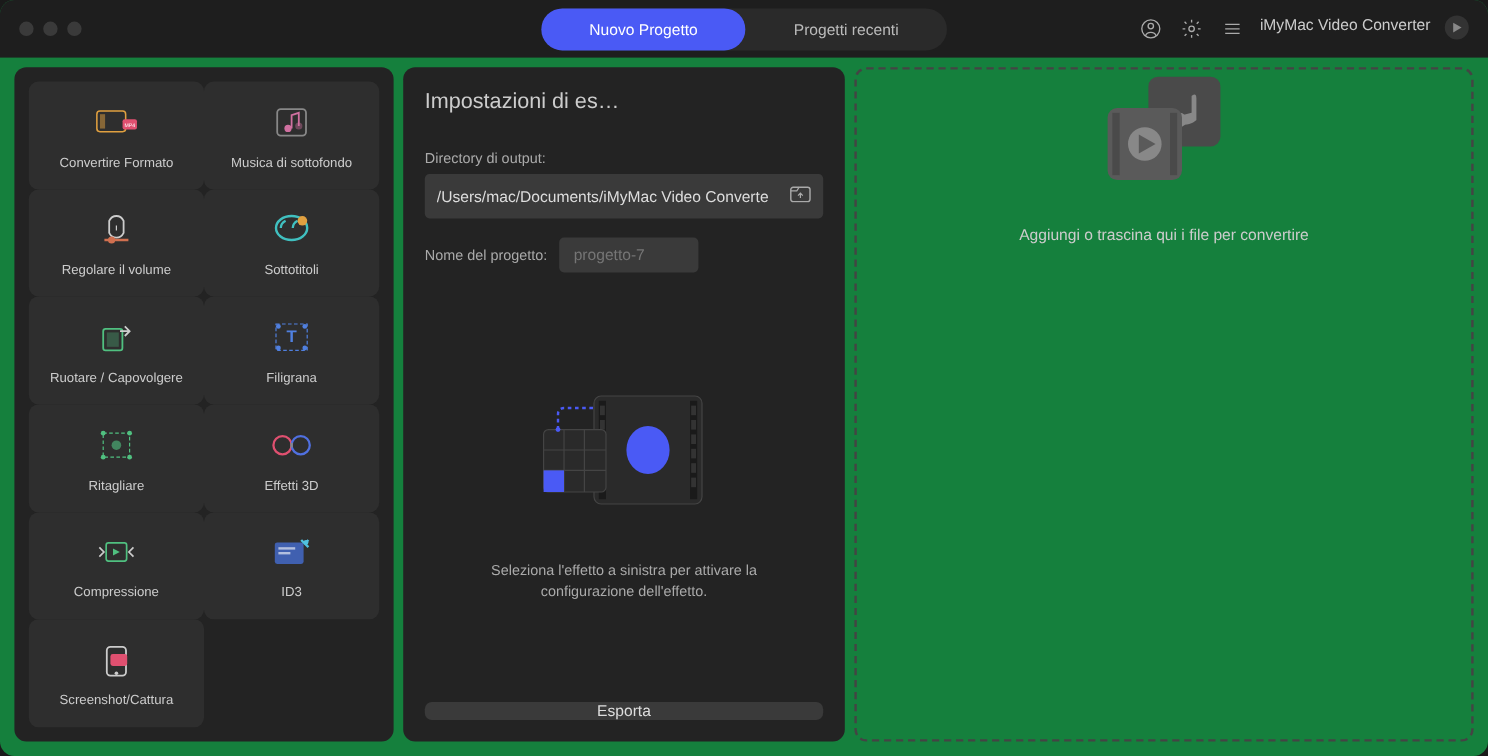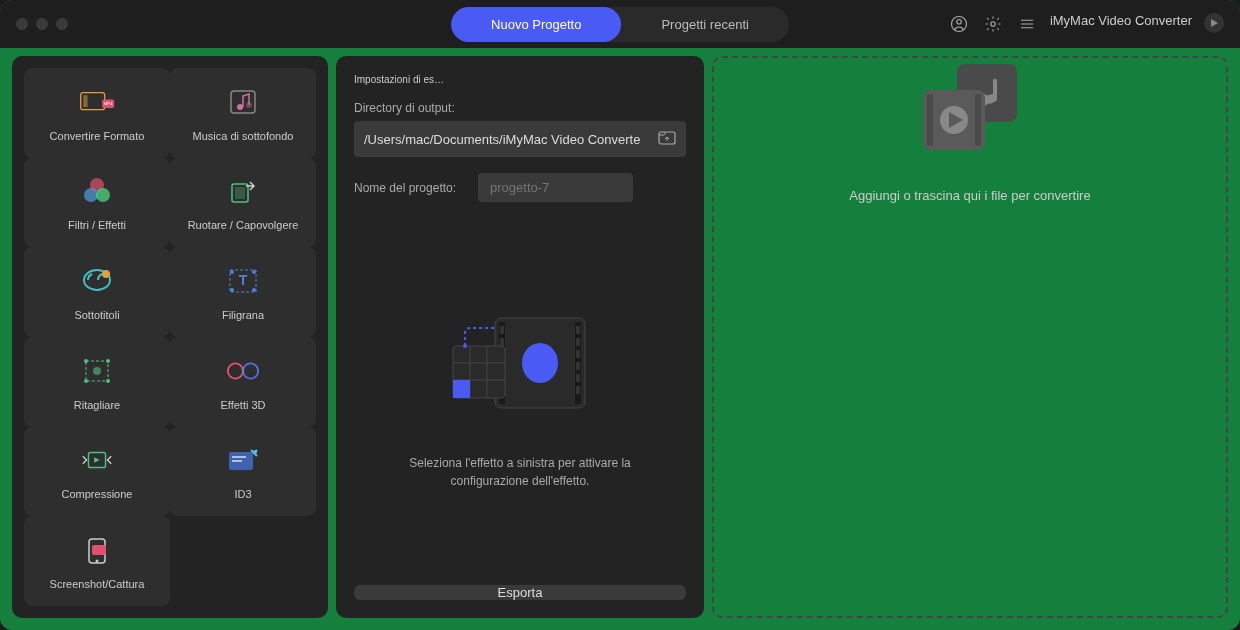--- a/index.html
+++ b/index.html
@@ -14,26 +14,26 @@
 .toolbar-right { margin-left:auto; display:flex; align-items:flex-start; gap:12px; }
 .icon-btn { width:22px; height:22px; display:flex; align-items:center; justify-content:center; cursor:pointer; }
 .app-title { font-size:13px; color:#ccc; }
 .play-badge { width:20px; height:20px; border-radius:50%; background:#333; display:flex; align-items:center; justify-content:center; }
 .main { flex:1; display:flex; gap:8px; padding:8px 12px 12px 12px; overflow:hidden; }
 .sidebar { width:316px; background:#232323; border-radius:10px; padding:12px; display:grid; grid-template-columns:1fr 1fr; gap:0; overflow-y:auto; }
 .tool { background:#2e2e2e; border-radius:8px; display:flex; flex-direction:column; align-items:center; justify-content:center; padding:14px 6px; cursor:pointer; gap:10px; }
 .tool-icon { width:36px; height:36px; display:flex; align-items:center; justify-content:center; }
 .tool-label { font-size:11px; color:#ccc; text-align:center; }
 .center { width:368px; background:#232323; border-radius:10px; padding:18px; display:flex; flex-direction:column; }
-.center h3 { font-size:10px; font-weight:500; color:#ccc; margin-bottom:16px; }
+.center h3 { font-size:18px; font-weight:500; color:#ccc; margin-bottom:30px; }
 .field-label { font-size:12px; color:#aaa; margin-bottom:6px; }
 .path-row { display:flex; align-items:center; background:#3a3a3a; border-radius:4px; padding:8px 10px; margin-bottom:16px; }
 .path-text { flex:1; font-size:13px; color:#ddd; white-space:nowrap; overflow:hidden; }
-.name-row { display:flex; align-items:center; gap:22px; margin-bottom:30px; }
-.name-input { background:#3a3a3a; border:none; border-radius:4px; padding:7px 12px; font-size:13px; color:#888; width:155px; }
+.name-row { display:flex; align-items:center; gap:10px; margin-bottom:30px; }
+.name-input { background:#3a3a3a; border:none; border-radius:4px; padding:7px 12px; font-size:13px; color:#888; width:116px; }
 .preview { flex:1; display:flex; flex-direction:column; align-items:center; justify-content:center; }
 .preview-text { font-size:12px; color:#aaa; text-align:center; margin-top:36px; line-height:1.5; max-width:260px; }
 .export-btn { background:#3a3a3a; border:none; border-radius:6px; font-size:13px; color:#ddd; cursor:pointer; margin-top:20px; }
 .drop { flex:1; border:2px dashed #444; border-radius:10px; display:flex; flex-direction:column; align-items:center; justify-content:flex-start; gap:30px; }
 .drop-text { font-size:13px; color:#ccc; }
 .sidebar::-webkit-scrollbar { width:6px; }
 .sidebar::-webkit-scrollbar-thumb { background:#444; border-radius:3px; }
 </style>
 </head>
 <body>
@@ -99,52 +99,53 @@
           <svg width="36" height="30" viewBox="0 0 36 30">
               <rect x="6" y="4" width="24" height="22" rx="3" fill="none" stroke="#888" stroke-width="1.5"></rect>
               <circle cx="15" cy="20" r="3" fill="#d070a0"></circle>
               <path d="M18 20 V9 L24 7 V18" stroke="#d070a0" stroke-width="1.5" fill="none"></path>
               <circle cx="24" cy="18" r="3" fill="#d070a0" opacity="0.4"></circle>
             </svg>
         </div>
         <span class="tool-label">Musica di sottofondo</span>
       </div>
 
-
-      <div class="tool">
-        <div class="tool-icon">
-          <svg width="32" height="32" viewBox="0 0 32 32">
-              <circle cx="16" cy="10" r="7" fill="#e05070" opacity="0.7"></circle>
-              <circle cx="10" cy="20" r="7" fill="#50a0e0" opacity="0.7"></circle>
-              <circle cx="22" cy="20" r="7" fill="#50e080" opacity="0.7"></circle>
-            </svg>
-        </div>
-        <span class="tool-label">Filtri / Effetti</span>
+      <div class="tool">
+        <div class="tool-icon">
+          <svg width="36" height="30" viewBox="0 0 36 30">
+              <path d="M18 4 C14 4 12 8 12 8 L12 18 C12 18 14 22 18 22 C22 22 24 18 24 18 L24 8 C24 8 22 4 18 4 Z" fill="none" stroke="#ccc" stroke-width="1.5"></path>
+              <line x1="8" y1="24" x2="28" y2="24" stroke="#d07050" stroke-width="2"></line>
+              <circle cx="14" cy="24" r="3" fill="#d07050"></circle>
+              <line x1="18" y1="12" x2="18" y2="16" stroke="#ccc"></line>
+            </svg>
+        </div>
+        <span class="tool-label">Regolare il volume</span>
+      </div>
+
+
+      <div class="tool">
+        <div class="tool-icon">
+          <svg width="34" height="30" viewBox="0 0 34 30">
+              <ellipse cx="17" cy="14" rx="13" ry="10" fill="none" stroke="#40c0c0" stroke-width="2"></ellipse>
+              <path d="M8 14 C8 10 12 8 12 8 M18 14 C18 10 22 8 22 8" stroke="#40c0c0" stroke-width="2" fill="none"></path>
+              <circle cx="26" cy="8" r="4" fill="#e0a040"></circle>
+            </svg>
+        </div>
+        <span class="tool-label">Sottotitoli</span>
       </div>
 
       <div class="tool">
         <div class="tool-icon">
           <svg width="34" height="30" viewBox="0 0 34 30">
               <rect x="6" y="8" width="16" height="18" rx="2" fill="none" stroke="#50c080" stroke-width="1.5"></rect>
               <rect x="9" y="11" width="10" height="12" fill="#50c080" opacity="0.3"></rect>
               <path d="M24 6 L28 10 L24 14 M28 10 L20 10" stroke="#ccc" stroke-width="1.5" fill="none"></path>
             </svg>
         </div>
         <span class="tool-label">Ruotare / Capovolgere</span>
-      </div>
-
-      <div class="tool">
-        <div class="tool-icon">
-          <svg width="34" height="30" viewBox="0 0 34 30">
-              <ellipse cx="17" cy="14" rx="13" ry="10" fill="none" stroke="#40c0c0" stroke-width="2"></ellipse>
-              <path d="M8 14 C8 10 12 8 12 8 M18 14 C18 10 22 8 22 8" stroke="#40c0c0" stroke-width="2" fill="none"></path>
-              <circle cx="26" cy="8" r="4" fill="#e0a040"></circle>
-            </svg>
-        </div>
-        <span class="tool-label">Sottotitoli</span>
       </div>
 
       <div class="tool">
         <div class="tool-icon">
           <svg width="34" height="30" viewBox="0 0 34 30">
               <rect x="4" y="4" width="26" height="22" fill="none" stroke="#5080e0" stroke-width="1" stroke-dasharray="3 2"></rect>
               <circle cx="6" cy="6" r="2" fill="#5080e0"></circle>
               <circle cx="28" cy="6" r="2" fill="#5080e0"></circle>
               <circle cx="6" cy="24" r="2" fill="#5080e0"></circle>
               <circle cx="28" cy="24" r="2" fill="#5080e0"></circle>

